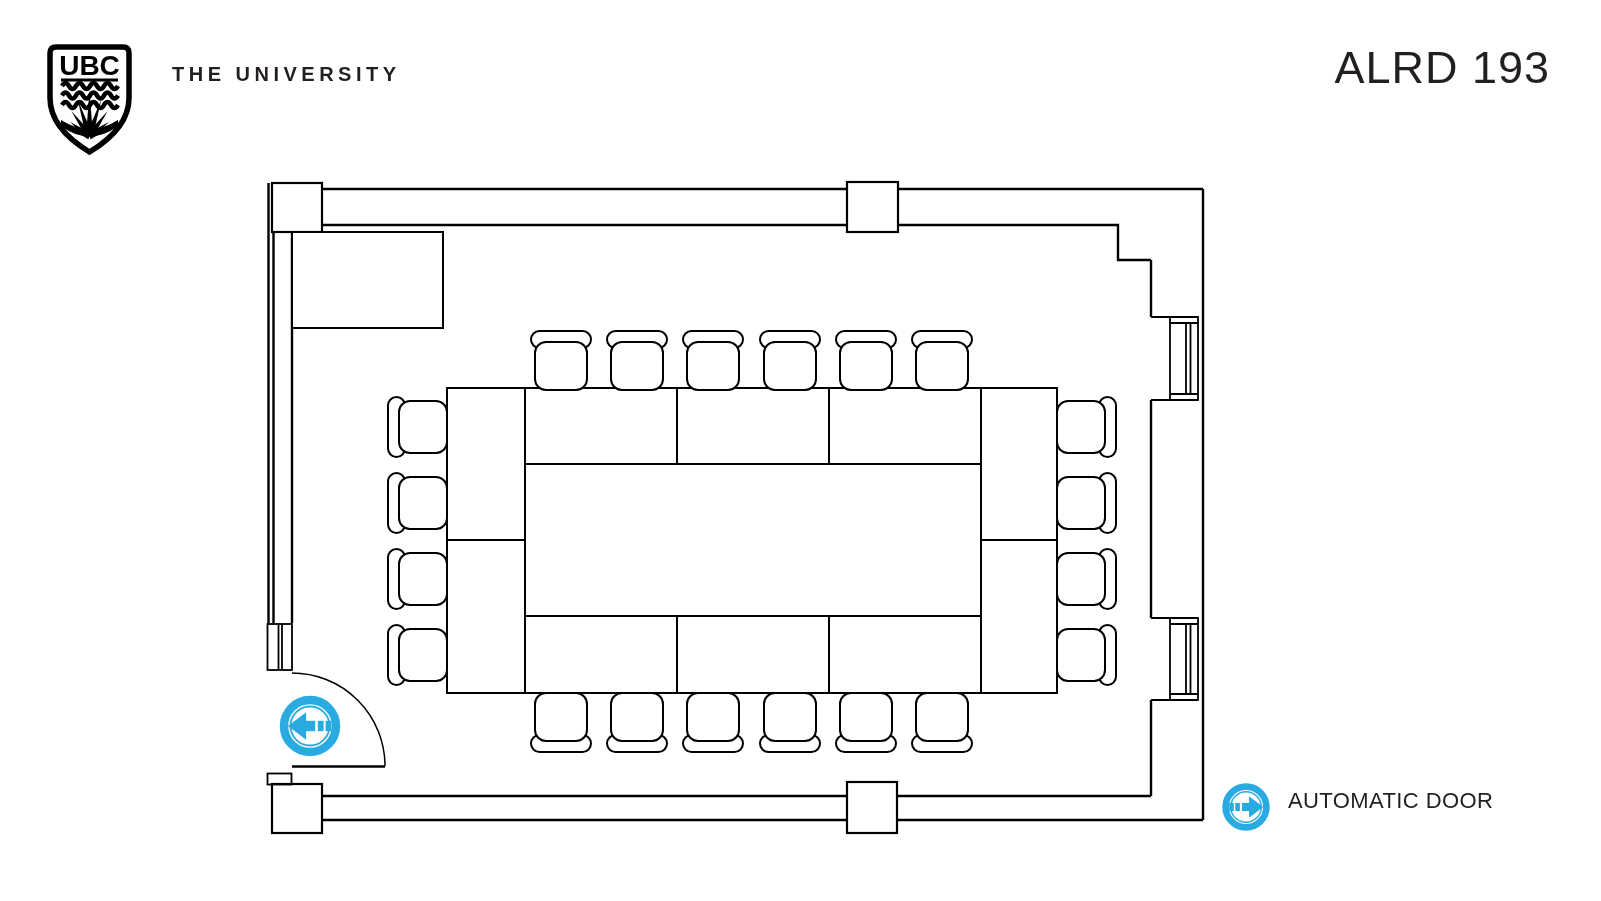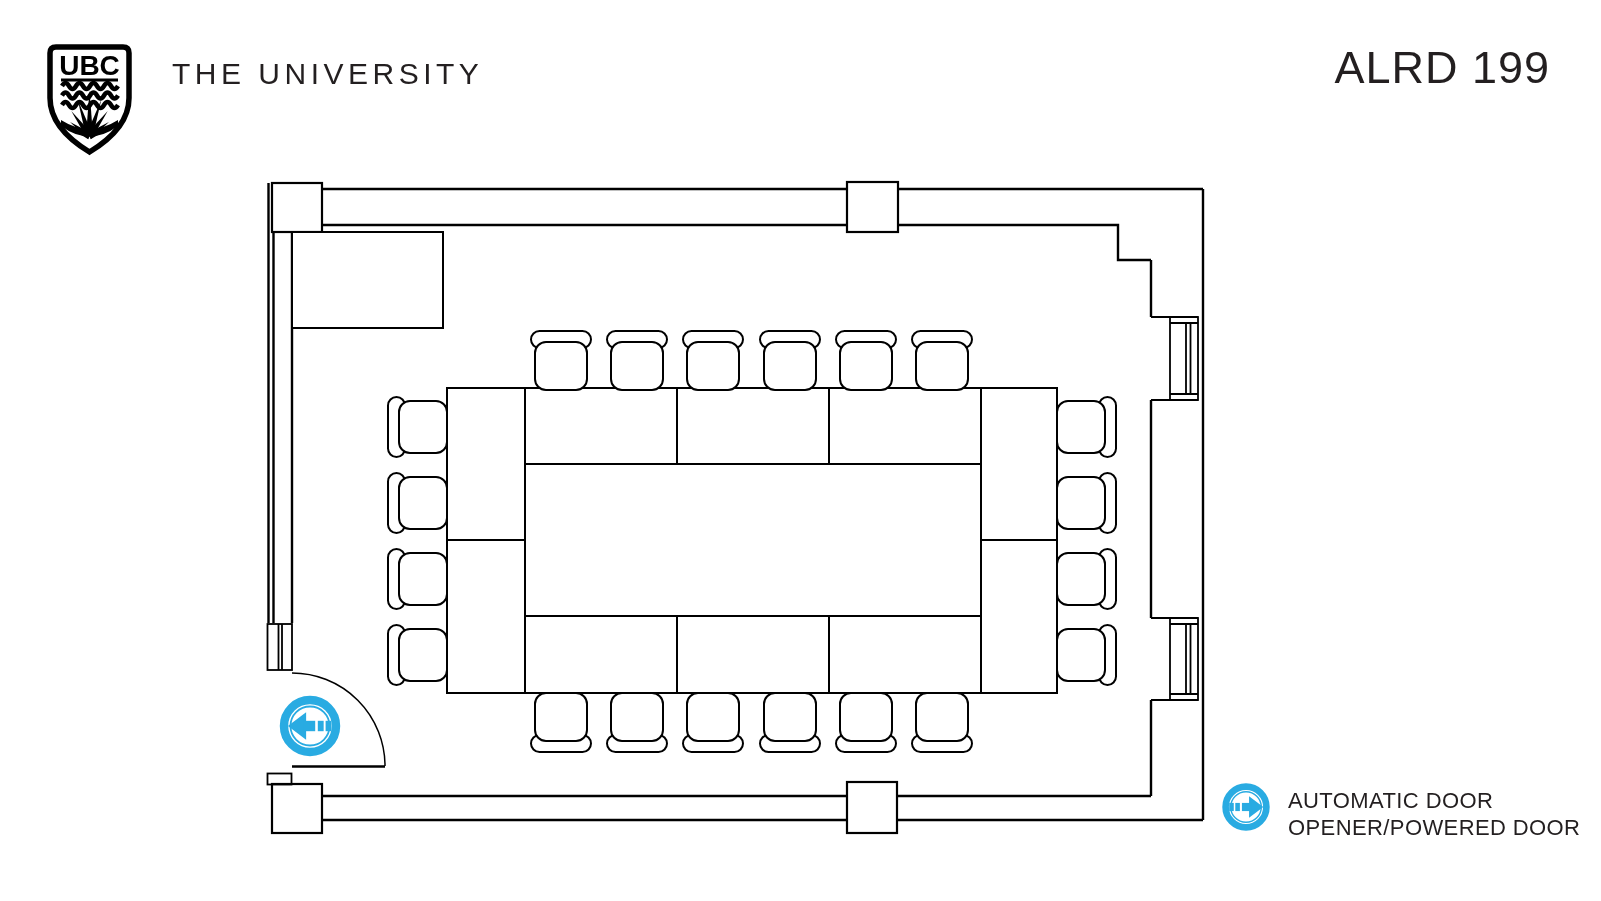--- a/index.html
+++ b/index.html
@@ -5,21 +5,21 @@
 <style>
   html,body{margin:0;padding:0;}
   body{
     width:1601px;height:901px;background:#ffffff;position:relative;overflow:hidden;
     font-family:"Liberation Sans", sans-serif;color:#231F20;
   }
   .plan-svg{position:absolute;left:0;top:0;width:1601px;height:901px;}
   .logo{position:absolute;left:47px;top:44px;width:85px;height:114px;}
   .wordmark{
     position:absolute;left:172px;top:54px;
-    font-size:30px;font-weight:normal;letter-spacing:4.5px;line-height:40px;
+    font-size:20px;font-weight:bold;letter-spacing:4.5px;line-height:40px;
     color:#231F20;white-space:nowrap;
   }
   .room-title{
     position:absolute;right:51px;top:42px;
     font-size:45px;font-weight:400;letter-spacing:1px;color:#231F20;white-space:nowrap;
   }
   .legend-text{
     position:absolute;left:1288px;top:787px;
     font-size:22px;font-weight:400;letter-spacing:0.4px;line-height:27px;
     color:#231F20;white-space:nowrap;
@@ -155,18 +155,17 @@
       <path d="M-3.5,0 L3.5,0 L0,-16 Z" transform="rotate(72)"></path>
       <path d="M-3.5,0 L3.5,0 L0,-16 Z" transform="rotate(-72)"></path>
     </g>
   </g>
 </svg>
 
 <div class="wordmark">
   <div>THE UNIVERSITY</div>
 </div>
 
-<div class="room-title">ALRD 199</div>
+<div class="room-title">ALRD 193</div>
 
 <div class="legend-text">
   <div>AUTOMATIC DOOR</div>
-  <div>OPENER/POWERED DOOR</div>
 </div>
 
 </body></html>

